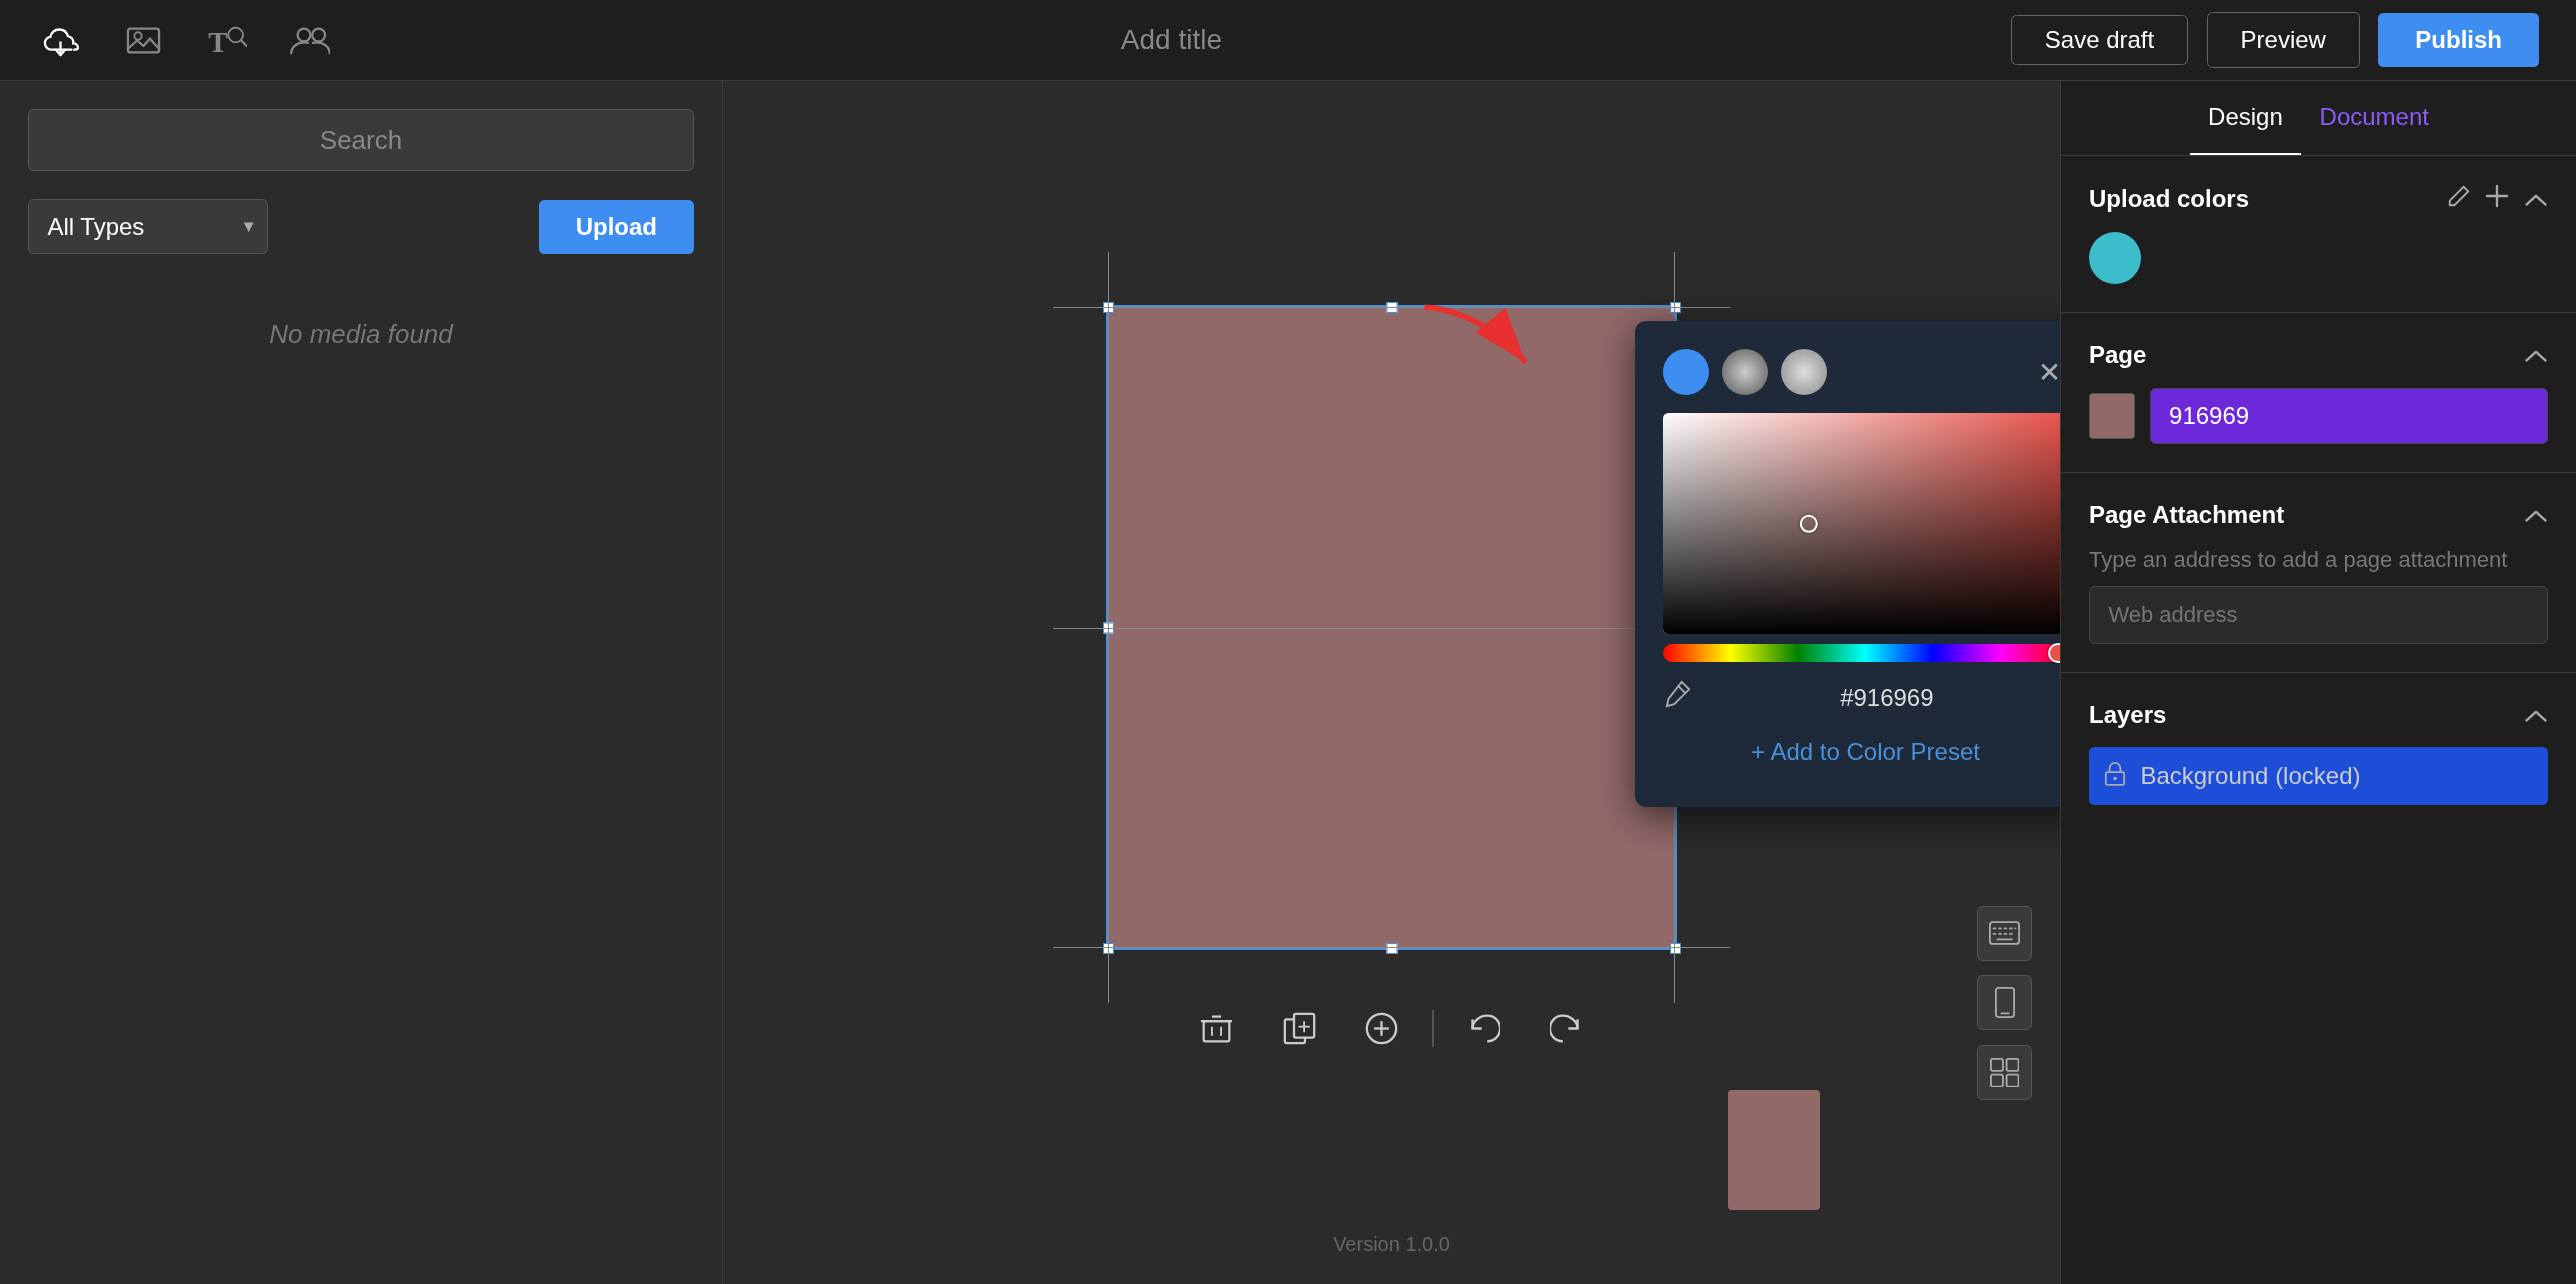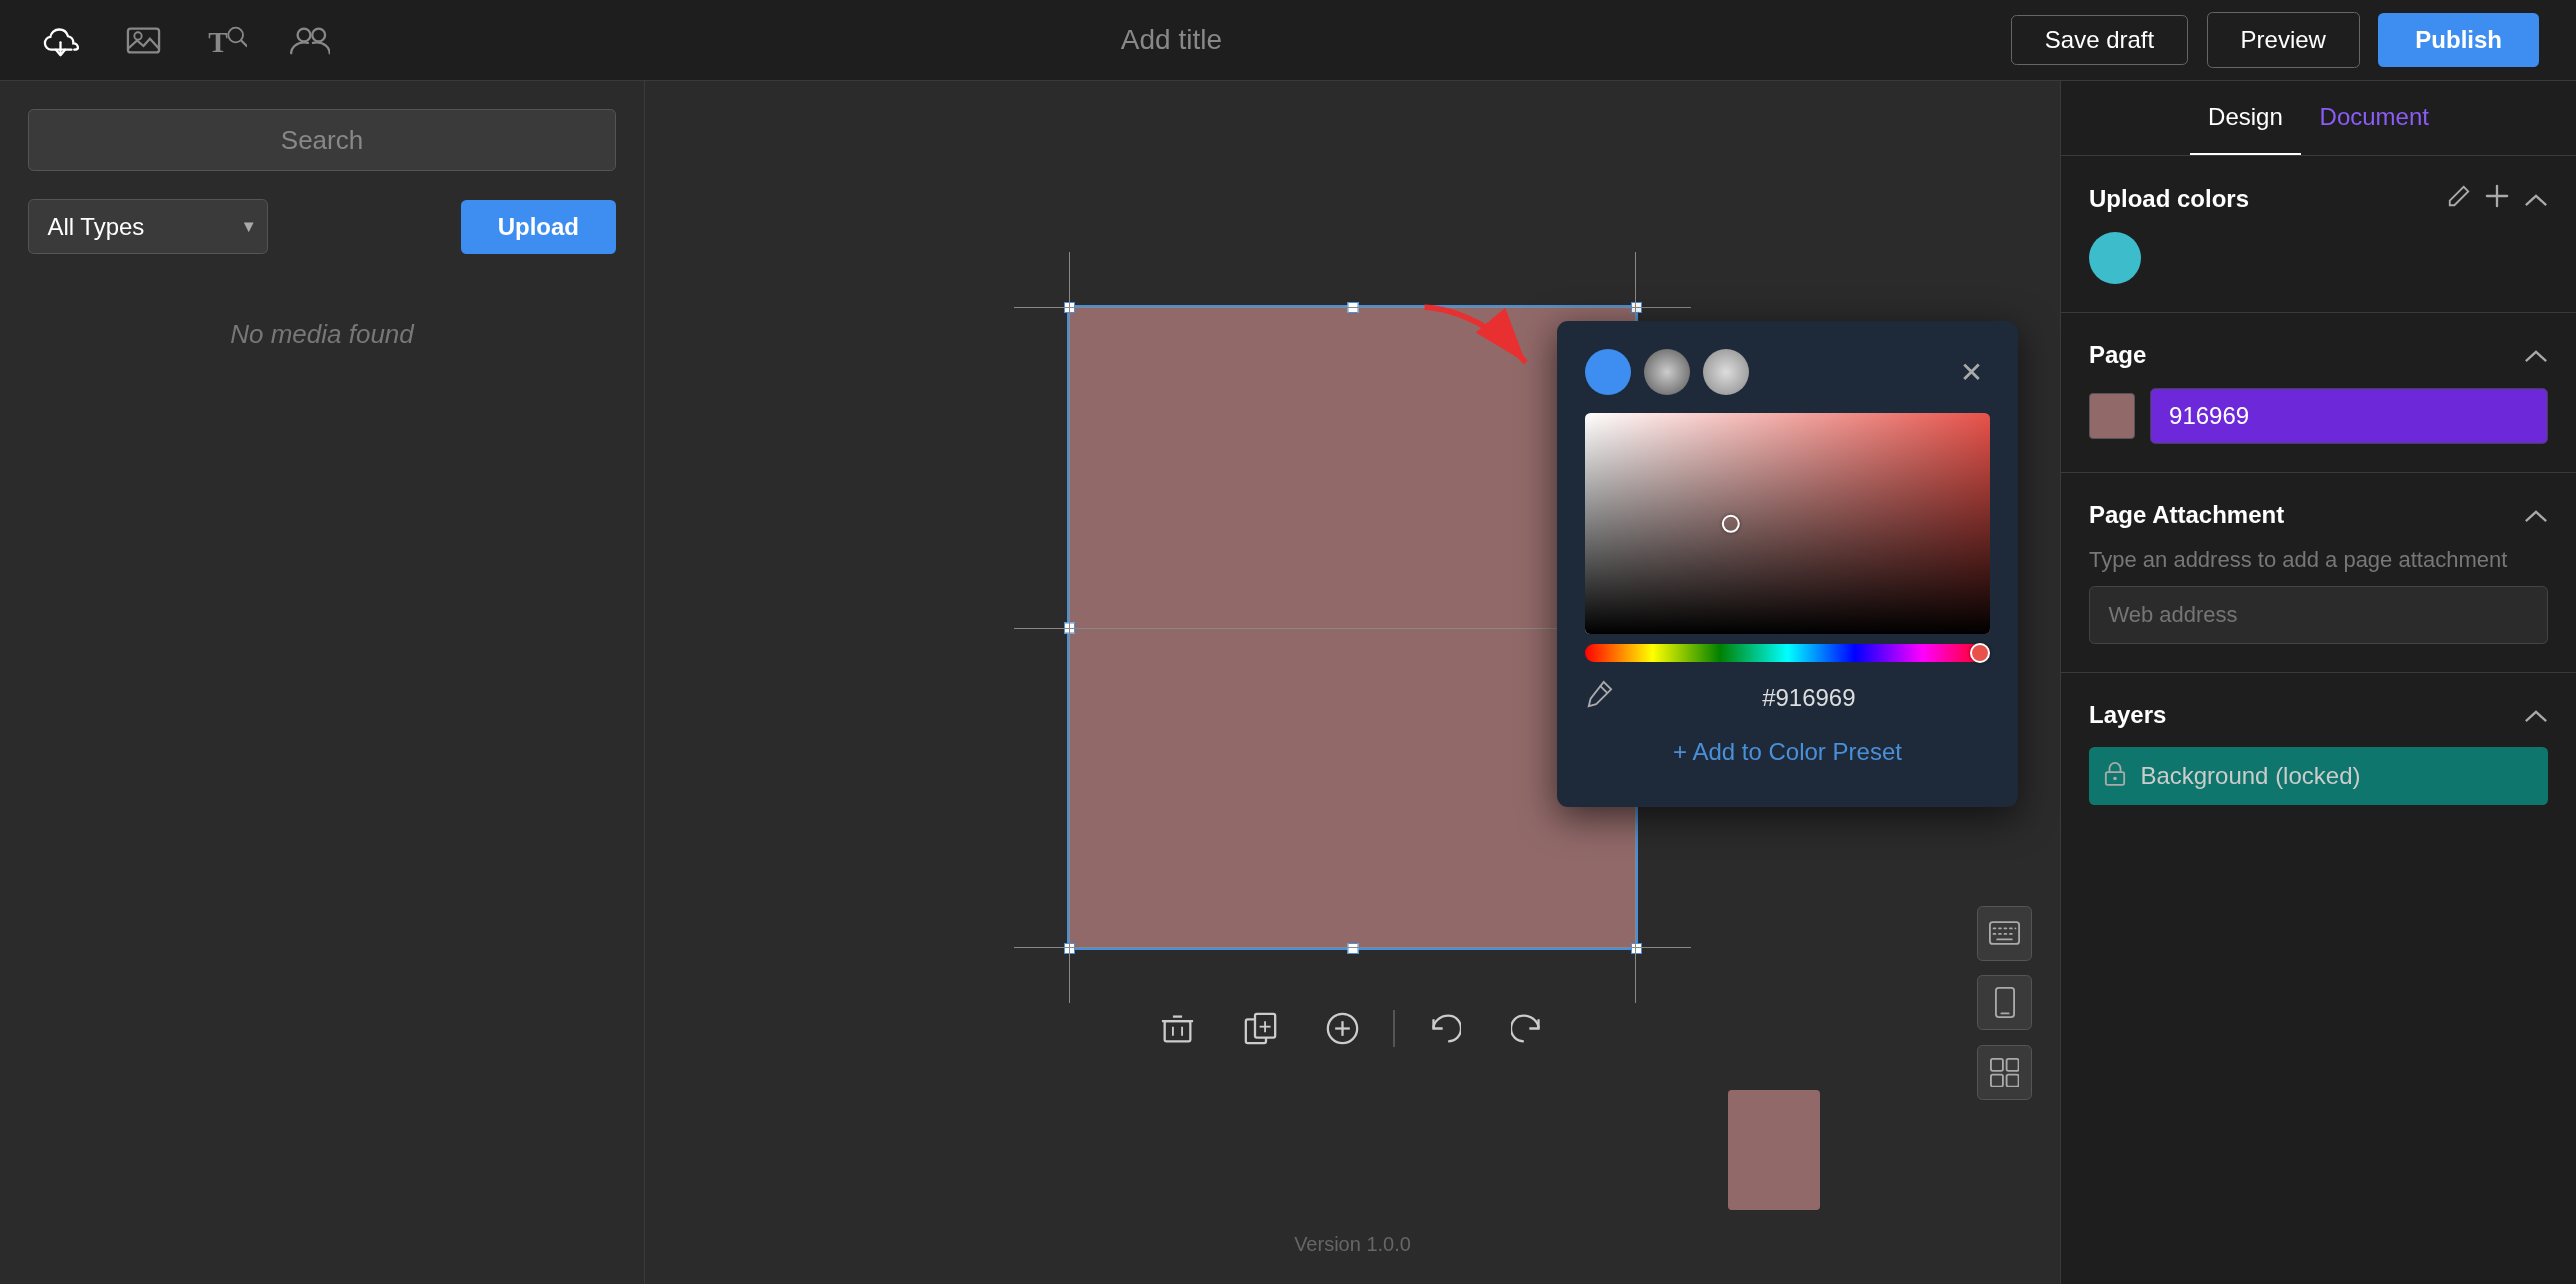--- a/index.html
+++ b/index.html
@@ -80,21 +80,21 @@
 
     
     .main-layout {
       display: flex;
       flex: 1;
       overflow: hidden;
     }
 
     
     .left-sidebar {
-      width: 645px;
+      width: 723px;
       background: #2b2b2b;
       border-right: 0.9px solid #3a3a3a;
       display: flex;
       flex-direction: column;
       padding: 28px 28px;
       flex-shrink: 0;
     }
     .search-input {
       width: 100%;
       padding: 14.7px 18.4px;
@@ -531,21 +531,21 @@
 
     
     .layers-section {
       padding: 28px;
     }
     .layer-item {
       display: flex;
       align-items: center;
       gap: 14.7px;
       padding: 13px 14.7px;
-      background: #0f766e;
+      background: #1d4ed8;
       border-radius: 5.5px;
     }
     .layer-lock-icon {
       color: #aaa;
       font-size: 24px;
     }
     .layer-label {
       font-size: 24px;
       color: #ccc;
     }

